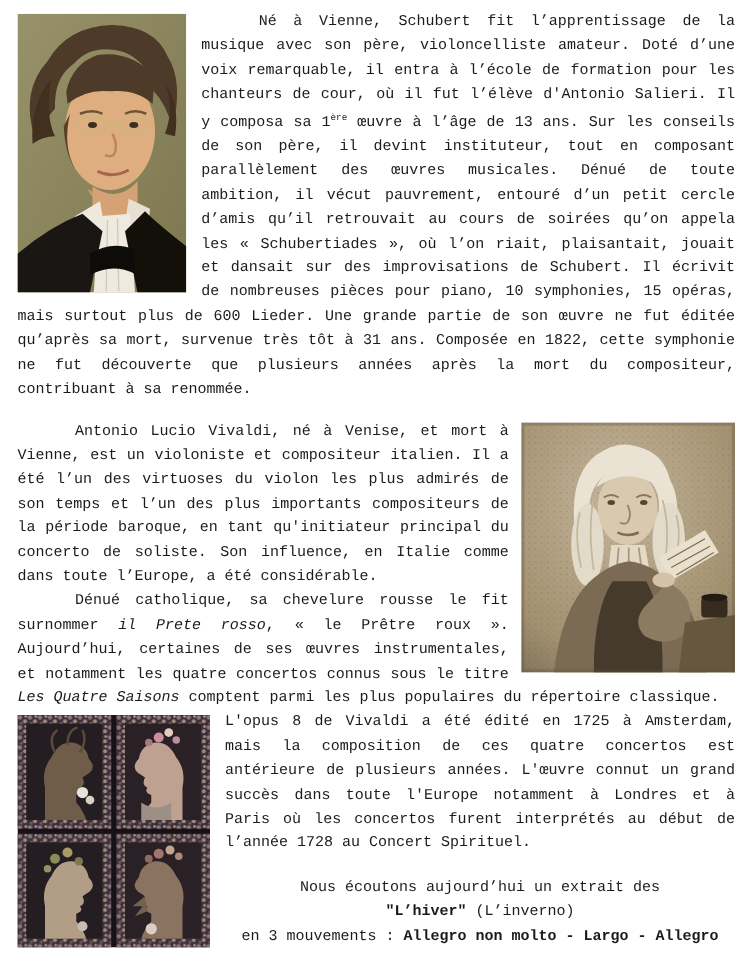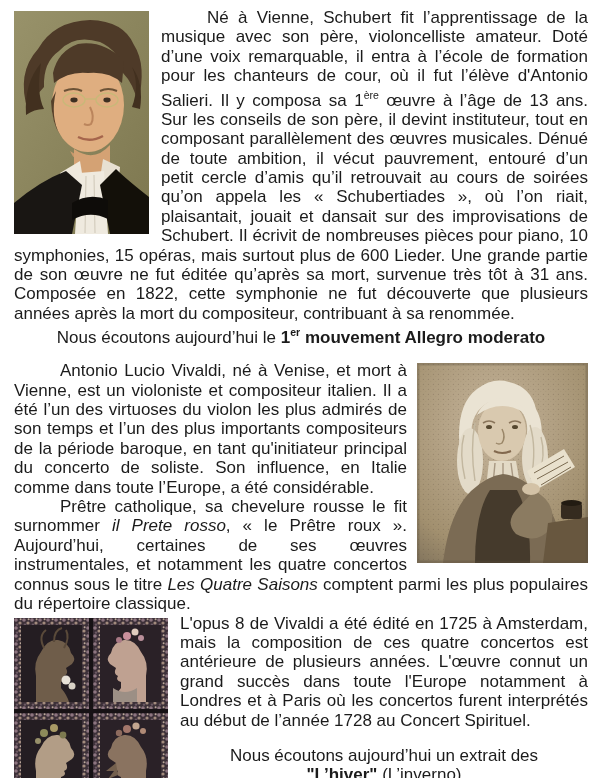--- a/index.html
+++ b/index.html
@@ -5,21 +5,21 @@
   html,body{margin:0;padding:0;}
   body{
     width:602px;height:778px;overflow:hidden;background:#ffffff;
     font-family:"Liberation Sans",sans-serif;color:#1b1b1b;
     -webkit-font-smoothing:antialiased;
   }
   .page{padding:8px 14px 0 14px;}
   h2{font-size:15.5px;margin:0 0 6px 0;font-weight:normal;line-height:19px;}
   .section{clear:both;}
   .section2{margin-top:14px;}
-  p{font-size:17px;line-height:19.4px;margin:0;text-align:justify;}
+  p{font-size:12px;line-height:19.4px;margin:0;text-align:justify;font-family:Liberation Mono, monospace;}
   p.indent{text-indent:46px;}
   p.center{text-align:center;text-indent:0;}
   p.clearleft{clear:left;}
   .img-frame{display:block;}
   .float-l{float:left;margin:3px 12px 4px 0;}
   .float-r{float:right;margin:2px 0 6px 10px;}
   .float-l2{float:left;margin:4px 12px 2px 0;}
   .schubert-img{width:135px;height:223px;}
   .vivaldi-img{width:171px;height:200px;}
   .seasons-img{width:154px;height:186px;}
@@ -68,21 +68,20 @@
             <line x1="72" y1="165" x2="71" y2="222"></line>
             <line x1="80" y1="164" x2="81" y2="222"></line>
           </g>
         <path d="M0 223 L0 192 Q26 170 52 160 L68 174 L58 223 Z" fill="#191613"></path>
         <path d="M135 223 L135 186 Q112 168 102 158 L86 174 L96 223 Z" fill="#131009"></path>
         <path d="M58 192 Q76 181 94 189 L94 208 Q76 199 58 209 Z" fill="#0e0c09"></path>
       </svg>
     </span>
 
     <p class="indent"><span>Né à Vienne, Schubert fit l’apprentissage de la musique avec son père, violoncelliste amateur. Doté d’une voix remarquable, il entra à l’école de formation pour les chanteurs de cour, où il fut l’élève d'Antonio Salieri. Il y composa sa 1</span><sup>ère</sup><span> œuvre à l’âge de 13 ans. Sur les conseils de son père, il devint instituteur, tout en composant parallèlement des œuvres musicales. Dénué de toute ambition, il vécut pauvrement, entouré d’un petit cercle d’amis qu’il retrouvait au cours de soirées qu’on appela les « Schubertiades », où l’on riait, plaisantait, jouait et dansait sur des improvisations de Schubert. Il écrivit de nombreuses pièces pour piano, 10 symphonies, 15 opéras, mais surtout plus de 600 Lieder. Une grande partie de son œuvre ne fut éditée qu’après sa mort, survenue très tôt à 31 ans. Composée en 1822, cette symphonie ne fut découverte que plusieurs années après la mort du compositeur, contribuant à sa renommée.</span></p>
-    <p class="center clearleft"><span>Nous écoutons aujourd’hui le </span><span class="b">1</span><sup class="b">er</sup><span class="b"> mouvement Allegro moderato</span></p>
   </div>
 
   <div class="section section2">
 
     <span class="img-frame float-r vivaldi-img" role="img" aria-label="sepia-engraving-of-antonio-vivaldi-holding-sheet-music">
       <svg viewBox="0 0 171 200" preserveAspectRatio="none">
         <defs>
           <radialGradient id="vbg" cx="0.45" cy="0.32" r="0.95">
             <stop offset="0" stop-color="#c6b59c"></stop>
               <stop offset="0.65" stop-color="#a2906f"></stop>
@@ -130,21 +129,21 @@
           </g>
         <ellipse cx="114" cy="126" rx="9" ry="6" fill="#d3c2a6"></ellipse>
         <path d="M126 200 L131 160 L171 154 L171 200 Z" fill="#68573f"></path>
         <rect x="144" y="140" width="21" height="16" rx="3" fill="#352b1f"></rect>
         <ellipse cx="154.5" cy="140" rx="10.5" ry="3" fill="#221b12"></ellipse>
         <rect x="0" y="0" width="171" height="200" fill="none" stroke="#594f40" stroke-width="5" opacity="0.3"></rect>
       </svg>
     </span>
 
     <p class="indent"><span>Antonio Lucio Vivaldi, né à Venise, et mort à Vienne, est un violoniste et compositeur italien. Il a été l’un des virtuoses du violon les plus admirés de son temps et l’un des plus importants compositeurs de la période baroque, en tant qu'initiateur principal du concerto de soliste. Son influence, en Italie comme dans toute l’Europe, a été considérable.</span></p>
-    <p class="indent"><span>Prêtre catholique, sa chevelure rousse le fit surnommer </span><span class="i">il Prete rosso</span><span>, « le Prêtre roux ». Aujourd’hui, certaines de ses œuvres instrumentales, et notamment les quatre concertos connus sous le titre </span><span class="i">Les Quatre Saisons</span><span> comptent parmi les plus populaires du répertoire classique.</span></p>
+    <p class="indent"><span>Dénué catholique, sa chevelure rousse le fit surnommer </span><span class="i">il Prete rosso</span><span>, « le Prêtre roux ». Aujourd’hui, certaines de ses œuvres instrumentales, et notamment les quatre concertos connus sous le titre </span><span class="i">Les Quatre Saisons</span><span> comptent parmi les plus populaires du répertoire classique.</span></p>
 
     <span class="img-frame float-l2 seasons-img" role="img" aria-label="arcimboldo-four-seasons-composite-portraits">
       <svg viewBox="0 0 154 186" preserveAspectRatio="none">
         <defs>
           <pattern id="flor" width="8" height="8" patternUnits="userSpaceOnUse">
             <rect width="8" height="8" fill="#3c3038"></rect>
             <circle cx="2" cy="2" r="1.8" fill="#8d7580"></circle>
             <circle cx="6" cy="5" r="1.6" fill="#a28b7d"></circle>
             <circle cx="3" cy="6.6" r="1.2" fill="#6d5a64"></circle>
             <circle cx="6.6" cy="1.2" r="1" fill="#bba89a"></circle>

